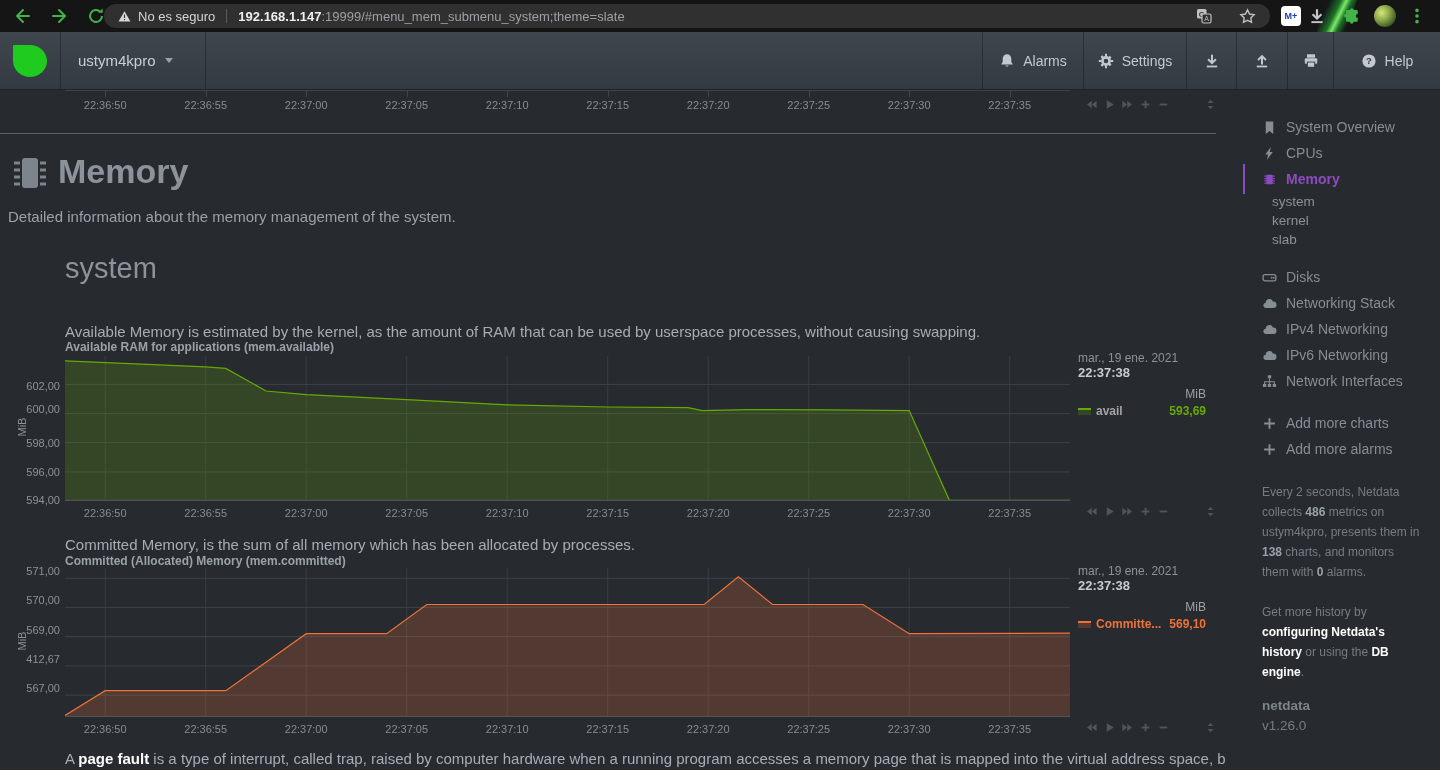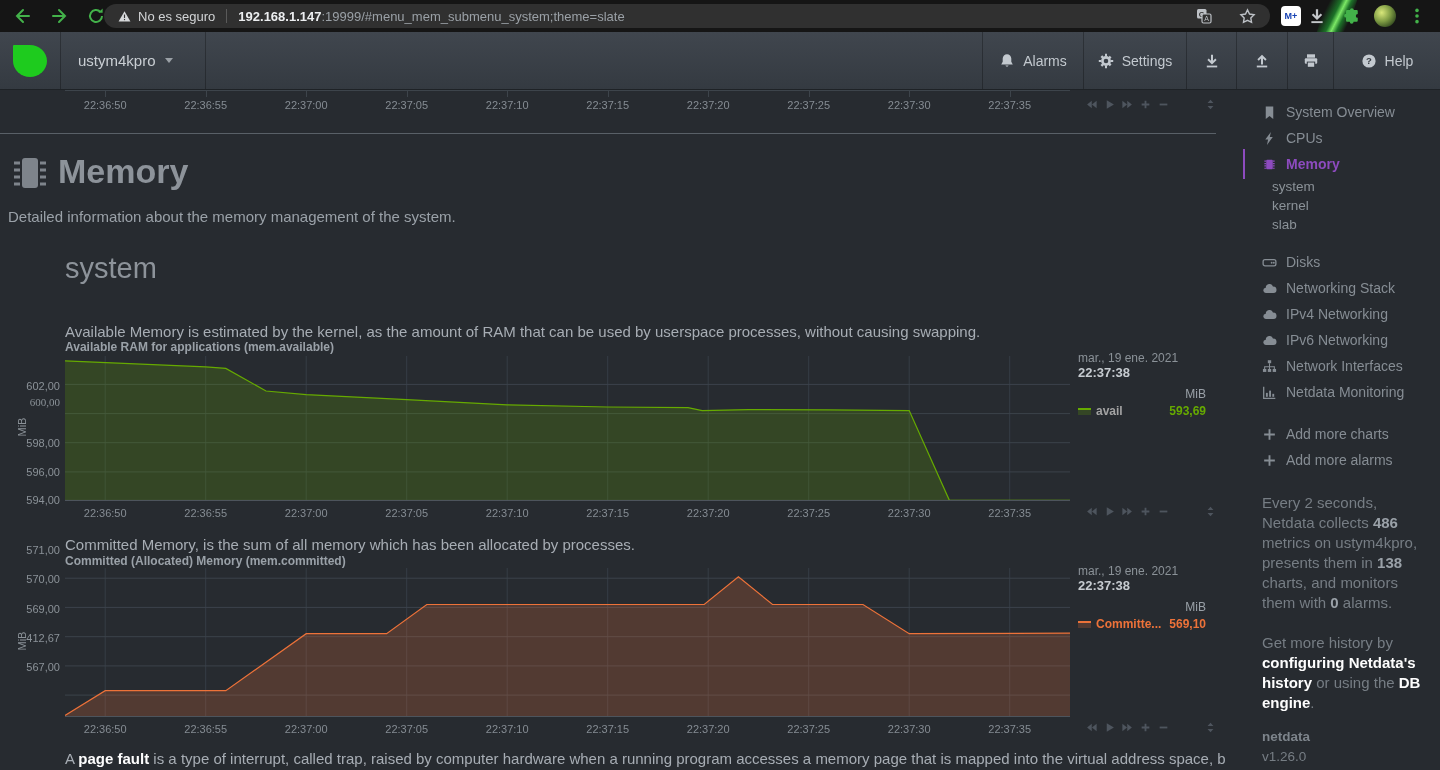--- a/index.html
+++ b/index.html
@@ -61,21 +61,21 @@
 
   .plot { position:absolute; left:65px; }
   #c1-svg { top:356px; width:1005px; height:145px; }
   #c2-svg { top:568px; width:1005px; height:149px; }
 
   .xaxis { position:absolute; left:65px; width:1005px; height:14px; }
   #xa-top { top:99px; } #xa1 { top:507px; } #xa2 { top:723px; }
   .xtick { position:absolute; transform:translateX(-50%); font-size:11px; color:#858c93; white-space:nowrap; }
 
   .yaxis { position:absolute; left:16px; width:44px; }
-  #ya1 { top:356px; height:145px; } #ya2 { top:540px; height:149px; }
+  #ya1 { top:356px; height:145px; } #ya2 { top:561px; height:149px; }
   .ytick { position:absolute; right:0; font-size:11px; color:#8b9298; }
   .y-unit { position:absolute; left:2px; width:40px; text-align:center; transform:rotate(-90deg);
     font-size:11px; color:#8b9298; }
   #yu1 { top:421px; } #yu2 { top:635px; }
 
   .top-stubs { position:absolute; left:65px; top:90px; width:1005px; height:8px; }
   .stub { position:absolute; top:0; width:1px; height:7px; background:#3d444b; }
   .stub-base { position:absolute; top:0; left:0; width:1005px; height:1px; background:#3d444b; }
 
   .toolbar { position:absolute; left:1086px; width:130px; height:14px; display:flex;
@@ -93,32 +93,32 @@
   .lg-row { display:flex; align-items:center; margin-top:3px; font-size:12px; font-weight:bold; cursor:pointer; }
   .lg-swatch { width:13px; height:7px; margin-right:5px; }
   .lg-value { margin-left:auto; }
 
   .footer-text { position:absolute; left:65px; top:750px; width:1160px; font-size:15px;
     color:#a7adb4; white-space:nowrap; overflow:hidden; }
   .seg-b { color:#9aa1a8; font-weight:bold; }
   .seg-link { color:#fdfdfd; font-weight:bold; }
 
   
-  .sidebar { position:absolute; left:1240px; top:90px; width:200px; bottom:0; padding-top:9px; }
+  .sidebar { position:absolute; left:1240px; top:90px; width:200px; bottom:0; padding-top:24px; }
   .sb-item { display:flex; align-items:center; gap:9px; height:26px; padding-left:22px;
     color:#868d94; font-size:14px; position:relative; cursor:pointer; }
   .sb-item svg { width:15px; height:15px; flex-shrink:0; }
   .sb-item.active { color:#8d4bbf; font-weight:bold; }
   .sb-item.active::before { content:""; position:absolute; left:3px; top:-2px; bottom:-2px;
     width:2px; background:#8d4bbf; }
   .sb-sub { display:flex; align-items:center; height:19px; padding-left:32px;
     font-size:13.5px; color:#8b9298; cursor:pointer; }
   .sb-spacer { height:15px; }
   .sb-spacer2 { height:16px; }
-  .sb-text { padding:0 16px 0 22px; font-size:15px; line-height:20px; color:#767d84; margin-top:20px; }
+  .sb-text { padding:0 16px 0 22px; font-size:12px; line-height:20px; color:#767d84; margin-top:20px; }
   .sb-brand { padding-left:22px; margin-top:14px; font-size:13.5px; line-height:20px; }
   .sb-brand .name { font-weight:bold; color:#7d848b; }
   .sb-brand .ver { color:#767d84; }
 </style>
 </head>
 <body>
 
 <div class="browser-bar">
   <div class="streak"></div>
   <span class="nav-ic" style="left:12px">
@@ -330,21 +330,21 @@
     <line x1="0" x2="1005" y1="57.6" y2="57.6" stroke="#3c434b" stroke-width="1"></line>
     <line x1="0" x2="1005" y1="86.7" y2="86.7" stroke="#3c434b" stroke-width="1"></line>
     <line x1="0" x2="1005" y1="115.9" y2="115.9" stroke="#3c434b" stroke-width="1"></line>
     <line x1="0" x2="1005" y1="144.3" y2="144.3" stroke="#3c434b" stroke-width="1"></line>
     <polygon points="0.0,4.8 140.7,10.9 160.8,12.4 201.0,35.0 241.2,38.6 341.7,43.7 442.2,48.8 542.7,51.0 623.1,51.7 637.2,54.6 683.4,53.6 763.8,53.9 844.2,54.6 884.4,144.3 1005.0,144.3 1005,145 0,145" fill="rgba(102,170,0,0.22)"></polygon>
     <polyline points="0.0,4.8 140.7,10.9 160.8,12.4 201.0,35.0 241.2,38.6 341.7,43.7 442.2,48.8 542.7,51.0 623.1,51.7 637.2,54.6 683.4,53.6 763.8,53.9 844.2,54.6 884.4,144.3 1005.0,144.3" fill="none" stroke="#66AA00" stroke-width="1.2"></polyline>
     <line x1="0" x2="1005" y1="144.5" y2="144.5" stroke="#4d545c" stroke-width="1"></line>
   </svg>
 <div class="yaxis" id="ya1">
     <span class="ytick" style="top: 24px;">602,00</span>
-    <span class="ytick" style="top: 40px; font-family: Liberation Serif, serif;">600,00</span>
+    <span class="ytick" style="top: 47px;">600,00</span>
     <span class="ytick" style="top: 80.7085px;">598,00</span>
     <span class="ytick" style="top: 109.854px;">596,00</span>
     <span class="ytick" style="top: 138.3px;">594,00</span>
   </div>
 <div class="y-unit" id="yu1">MiB</div>
 <div class="xaxis" id="xa1">
     <span class="xtick" style="left: 40.2px;">22:36:50</span>
     <span class="xtick" style="left: 140.7px;">22:36:55</span>
     <span class="xtick" style="left: 241.2px;">22:37:00</span>
     <span class="xtick" style="left: 341.7px;">22:37:05</span>
@@ -564,31 +564,20 @@
           <svg viewBox="0 0 16 16" width="15" height="15" fill="currentColor">
             <rect x="6.2" y="1.3" width="3.6" height="3.2"></rect>
             <rect x="1" y="10.6" width="3.6" height="3.2"></rect>
             <rect x="6.2" y="10.6" width="3.6" height="3.2"></rect>
             <rect x="11.4" y="10.6" width="3.6" height="3.2"></rect>
             <path d="M8 4.5v3M2.8 10.6V8.3h10.4v2.3M8 7.5v3.1" stroke="currentColor" stroke-width="1.1" fill="none"></path>
           </svg>
         </span>
         <span>Network Interfaces</span>
       </div>
-      <div class="sb-item">
-        <span>
-          <svg viewBox="0 0 16 16" width="15" height="15" fill="currentColor">
-            <path d="M1.8 1.8v12.4h12.4" stroke="currentColor" stroke-width="1.4" fill="none"></path>
-            <rect x="4.2" y="8.4" width="2" height="4.2"></rect>
-            <rect x="7.6" y="6" width="2" height="6.6"></rect>
-            <rect x="11" y="9.4" width="2" height="3.2"></rect>
-          </svg>
-        </span>
-        <span>Netdata Monitoring</span>
-      </div>
       <div class="sb-spacer2"></div>
       <div class="sb-item">
         <span>
           <svg viewBox="0 0 16 16" width="15" height="15" fill="currentColor">
             <path d="M7 2.3h2v4.7h4.7v2H9v4.7H7V9H2.3V7H7z"></path>
           </svg>
         </span>
         <span>Add more charts</span>
       </div>
       <div class="sb-item">

